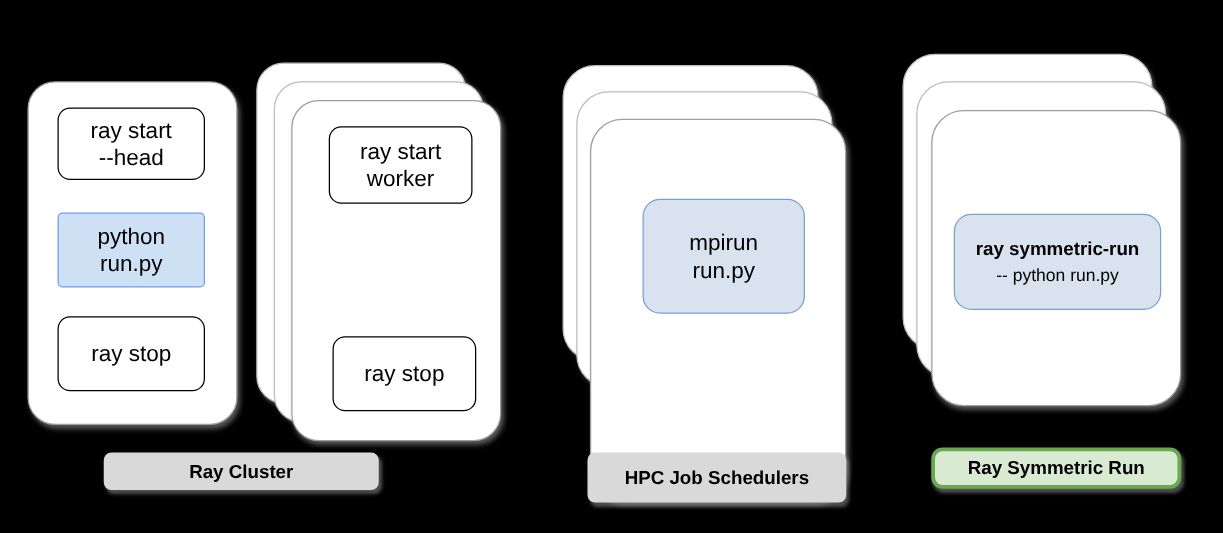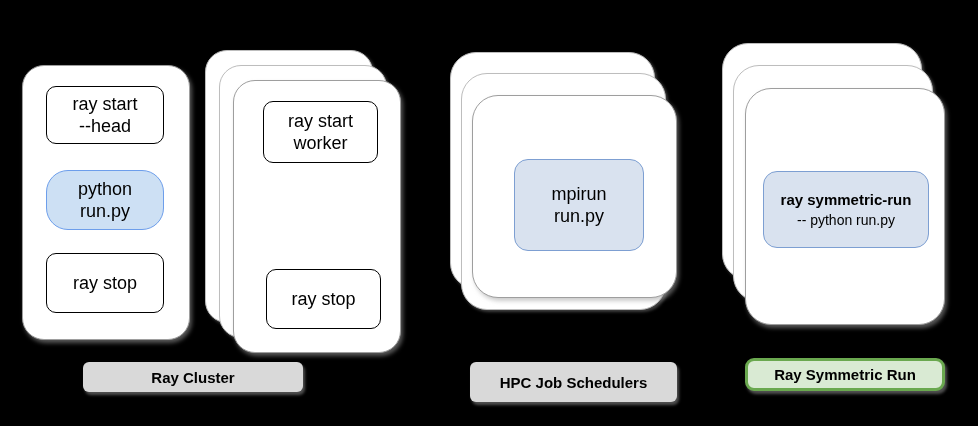--- a/index.html
+++ b/index.html
@@ -44,21 +44,21 @@
     white-space:pre-line;
     color:var(--text);
     font-size:18px;line-height:22px;
     background:#ffffff;
     border:1.5px solid var(--box-border);
     border-radius:10px;
   }
   .cmd.blue1{
     background:var(--blue-fill-1);
     border:1px solid var(--blue-border-1);
-    border-radius:22px;
+    border-radius:4px;
   }
   .cmd.blue2{
     background:var(--blue-fill-2);
     border:1px solid var(--blue-border-2);
     border-radius:14px;
     flex-direction:column;
   }
   .sym-title{font-weight:bold;font-size:15px;line-height:21px;color:var(--text);text-align:right;}
   .sym-sub{font-size:14px;line-height:21px;color:var(--text);}
   .label{
@@ -95,21 +95,21 @@
     <div class="card" style="left:233px;top:80px;width:168px;height:273px;border-radius:22px;">
       <div class="cmd" style="left:29px;top:20px;width:115px;height:62px;">ray start
 worker</div>
       <div class="cmd" style="left:32px;top:188px;width:115px;height:60px;">ray stop</div>
     </div>
   </div>
 
   <div>
     <div class="card back" style="left:450px;top:52px;width:205px;height:237px;border-radius:26px;"></div>
     <div class="card back" style="left:461px;top:73px;width:205px;height:237px;border-radius:26px;"></div>
-    <div class="card" style="left:472px;top:95px;width:205px;height:203px;border-radius:26px;padding-left:44px;">
+    <div class="card" style="left:472px;top:95px;width:205px;height:306px;border-radius:26px;padding-left:44px;">
       <div class="cmd blue2" style="left:41px;top:63px;width:130px;height:92px;">
         <span style="white-space:pre-line;font-size:18px;line-height:22px;">mpirun
 run.py</span>
       </div>
     </div>
   </div>
 
   <div>
     <div class="card back" style="left:722px;top:43px;width:200px;height:237px;border-radius:26px;"></div>
     <div class="card back" style="left:733px;top:65px;width:200px;height:237px;border-radius:26px;"></div>

